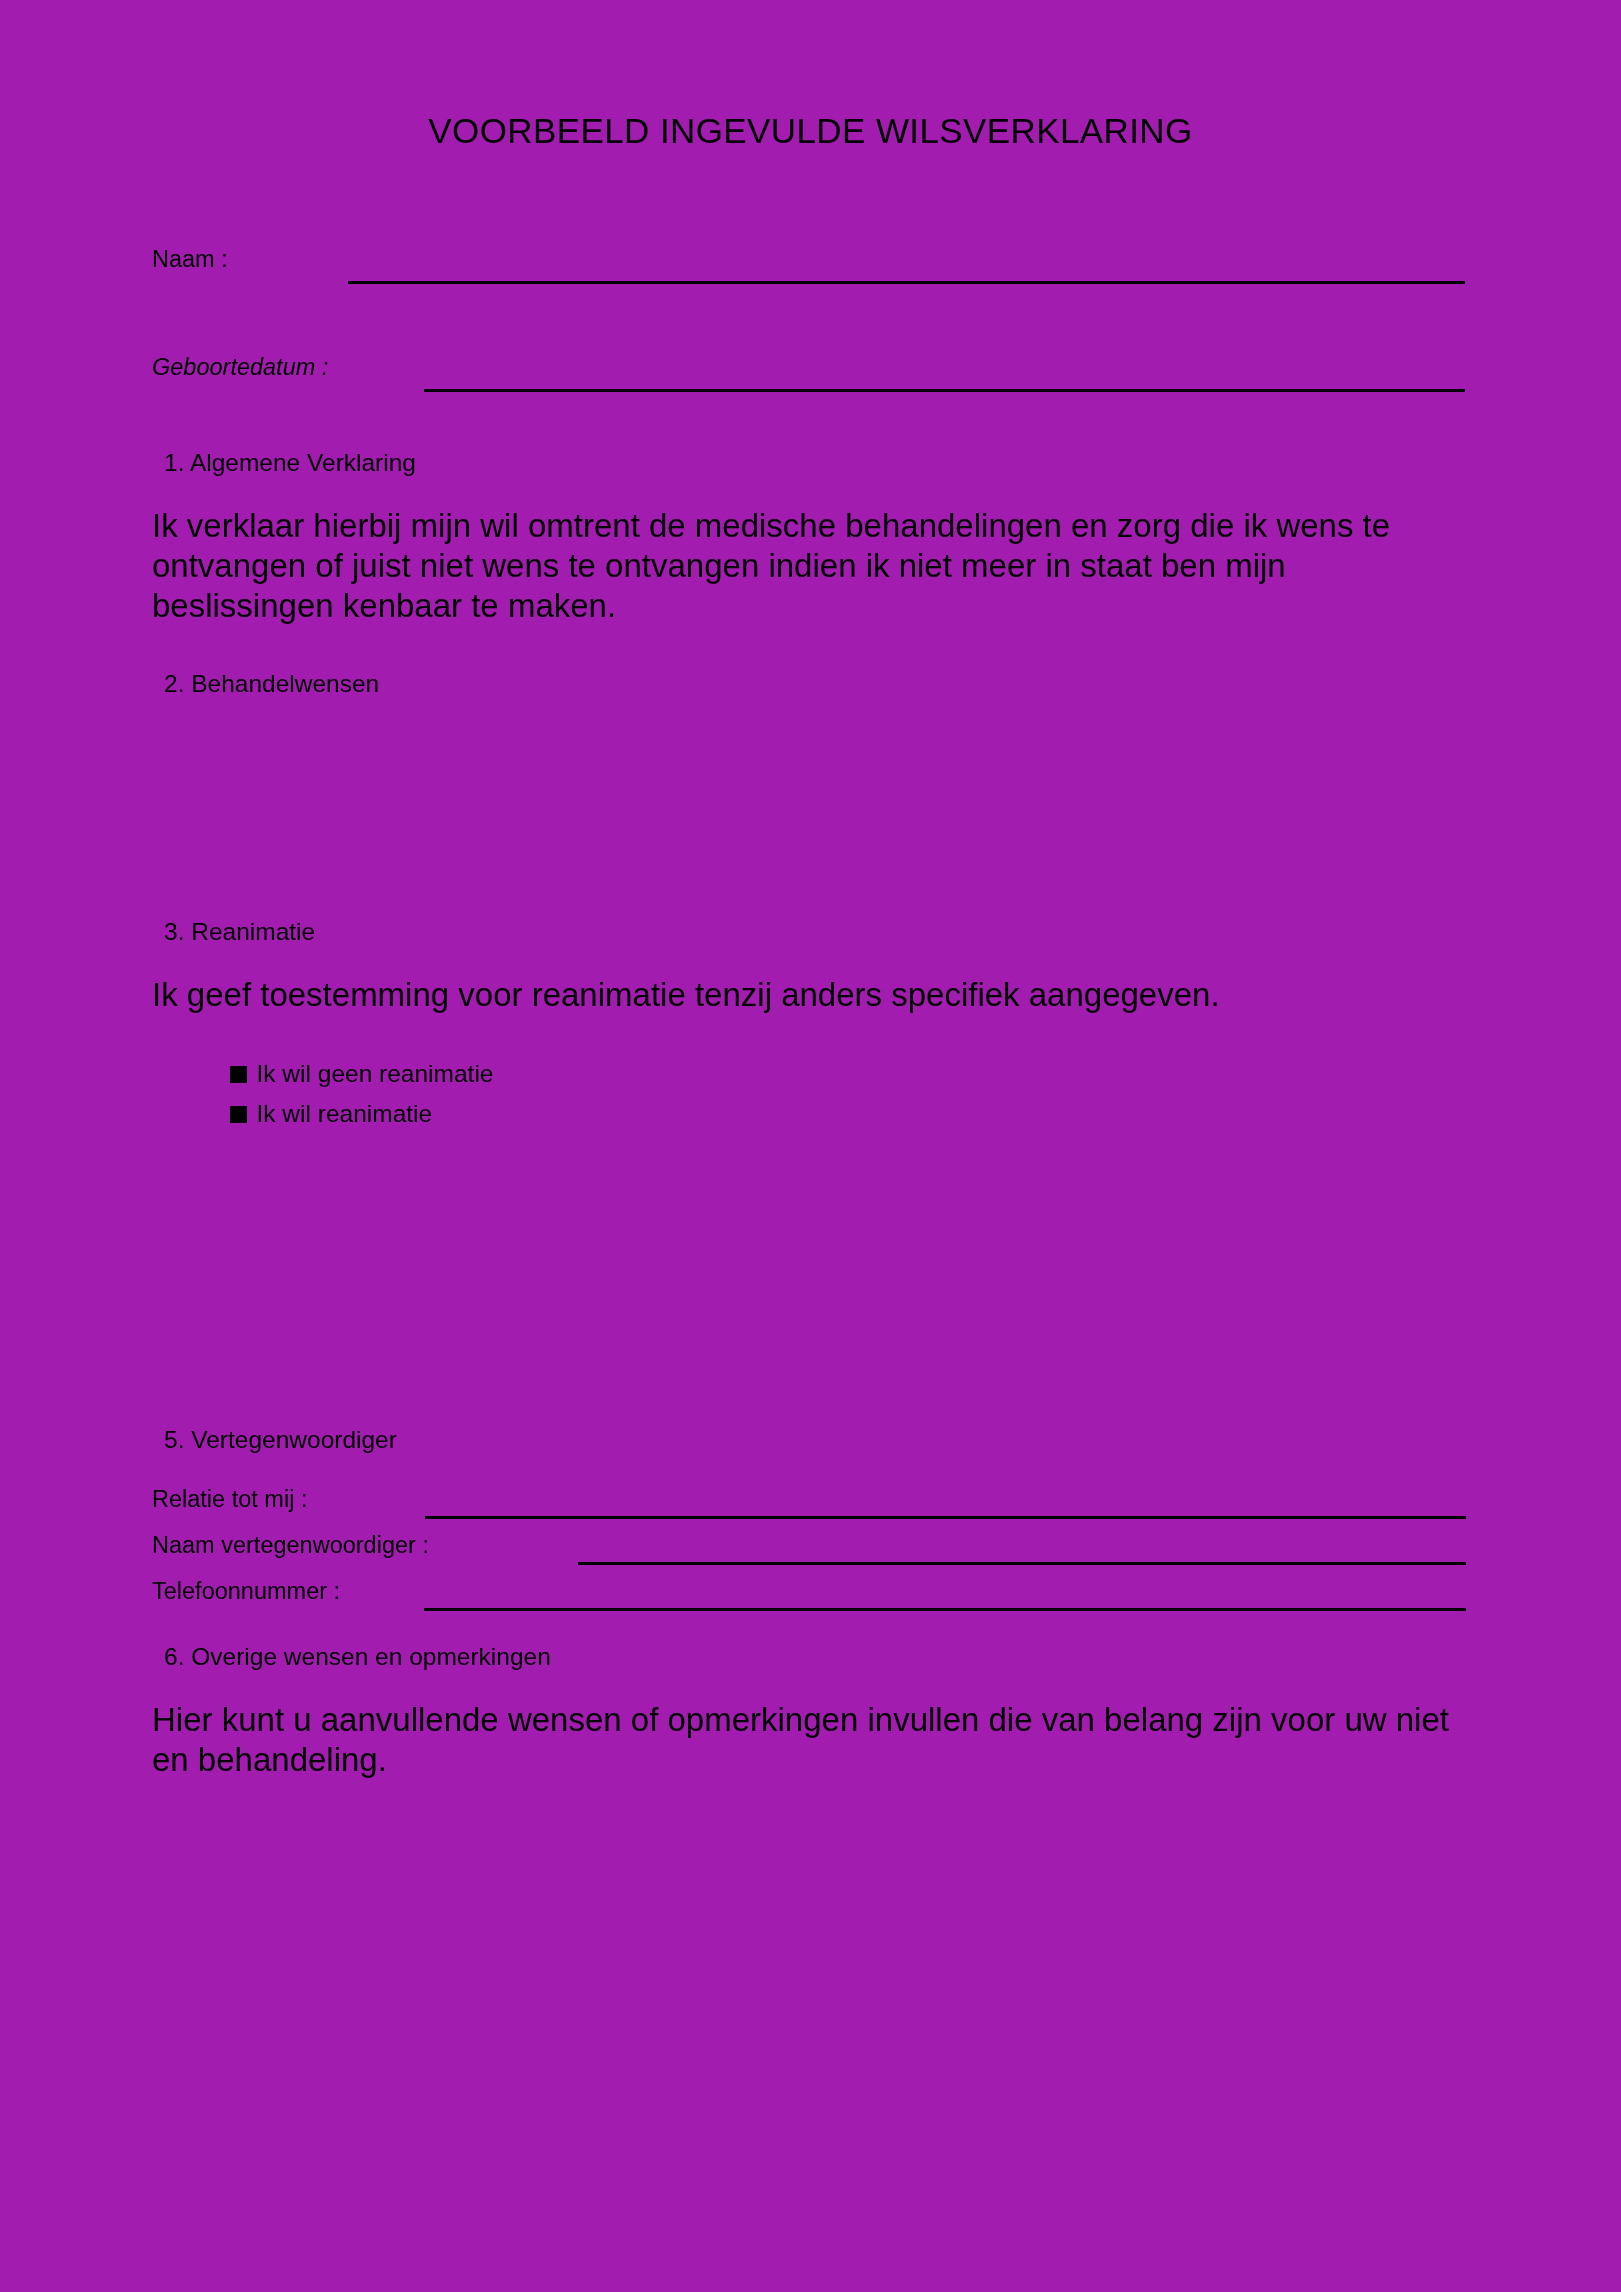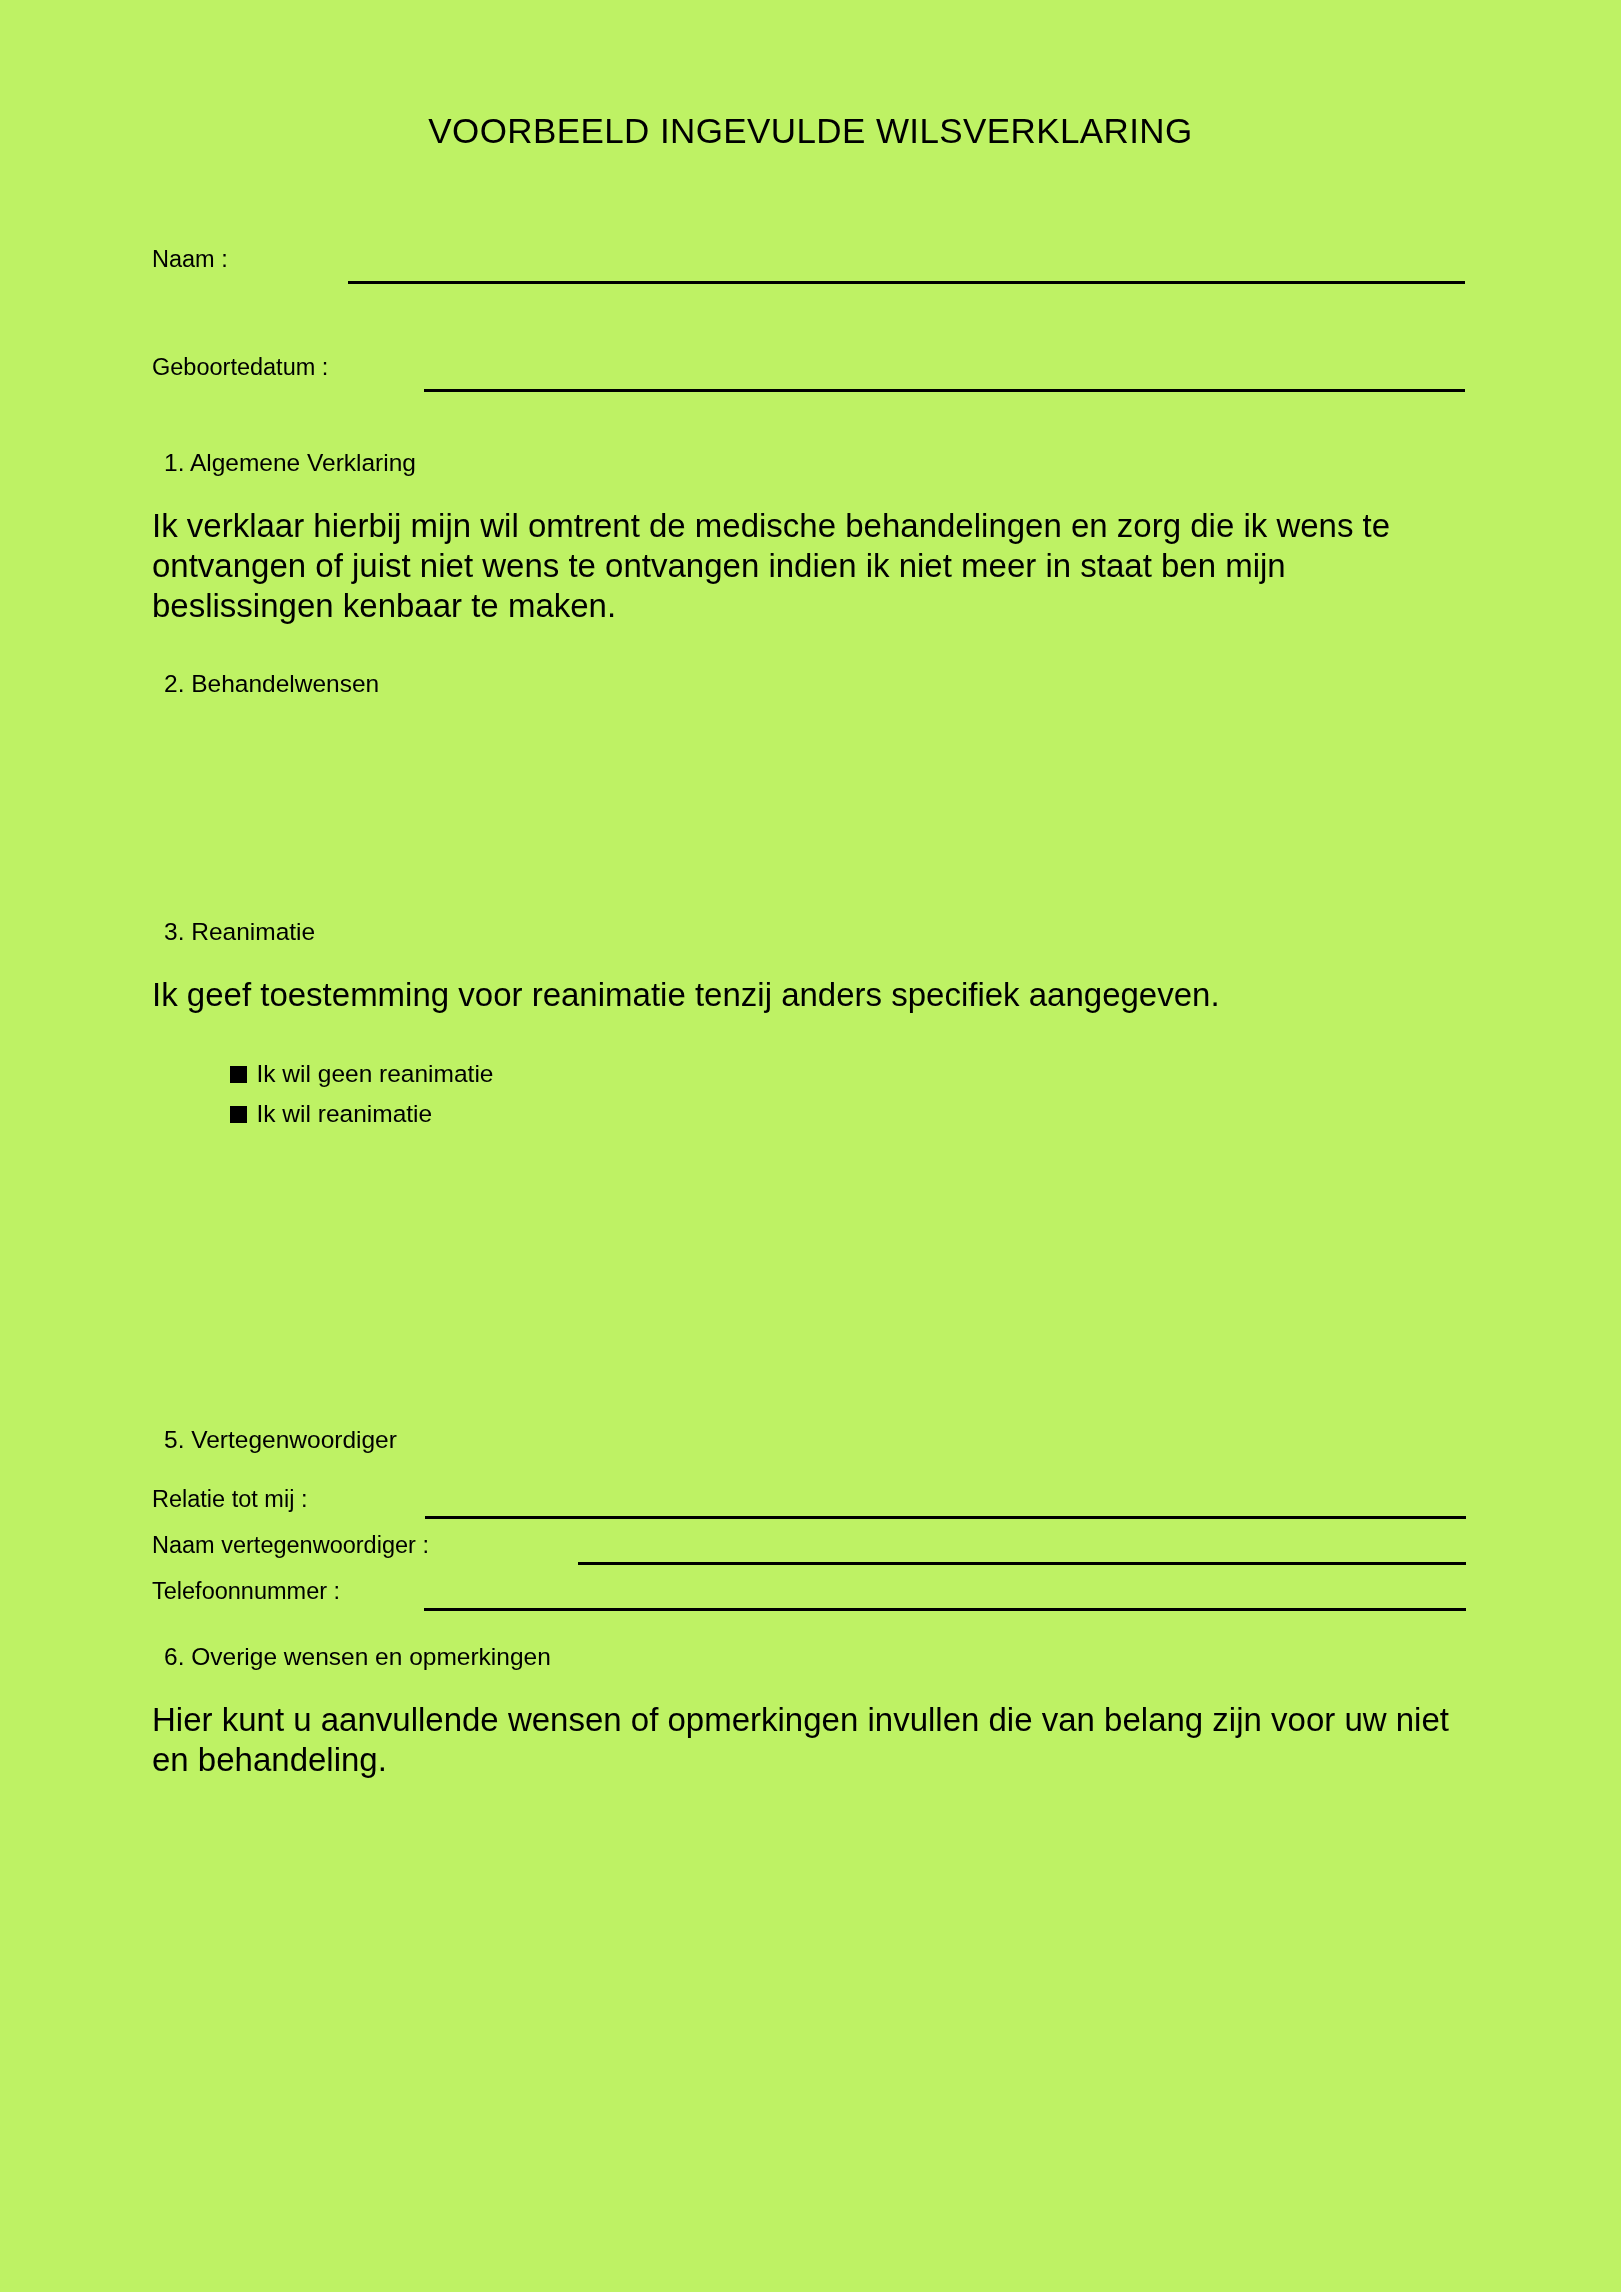--- a/index.html
+++ b/index.html
@@ -6,21 +6,21 @@
   html, body {
     margin: 0;
     padding: 0;
     background: #ffffff;
   }
 
   .page {
     position: relative;
     width: 1621px;
     height: 2293px;
-    background: #bef264;
+    background: #a21caf;
     margin: 0 auto;
     box-sizing: border-box;
     font-family: "Liberation Sans", sans-serif;
     color: #000000;
     overflow: hidden;
   }
 
   
   .doc-title {
     position: absolute;
@@ -118,21 +118,21 @@
 
   <div class="doc-title">VOORBEELD INGEVULDE WILSVERKLARING</div>
 
   <div class="body-area" style="top:243px;">
     <div class="field-row">
       <span class="field-label">Naam :</span>
       <span class="field-rule" style="left:196px; right:4.9px;"></span>
     </div>
   </div>
 
-  <div class="body-area" style="top:351px;">
+  <div class="body-area" style="top:351px;font-style:italic;">
     <div class="field-row">
       <span class="field-label">Geboortedatum :</span>
       <span class="field-rule" style="left:272px; right:4.9px;"></span>
     </div>
   </div>
 
   <div class="body-area" style="top:431px;">
     <p class="section-heading">1. Algemene Verklaring</p>
     <div class="spacer-xs"></div>
     <p class="section-para">Ik verklaar hierbij mijn wil omtrent de medische behandelingen en zorg die ik wens te ontvangen of juist niet wens te ontvangen indien ik niet meer in staat ben mijn beslissingen kenbaar te maken.</p>

